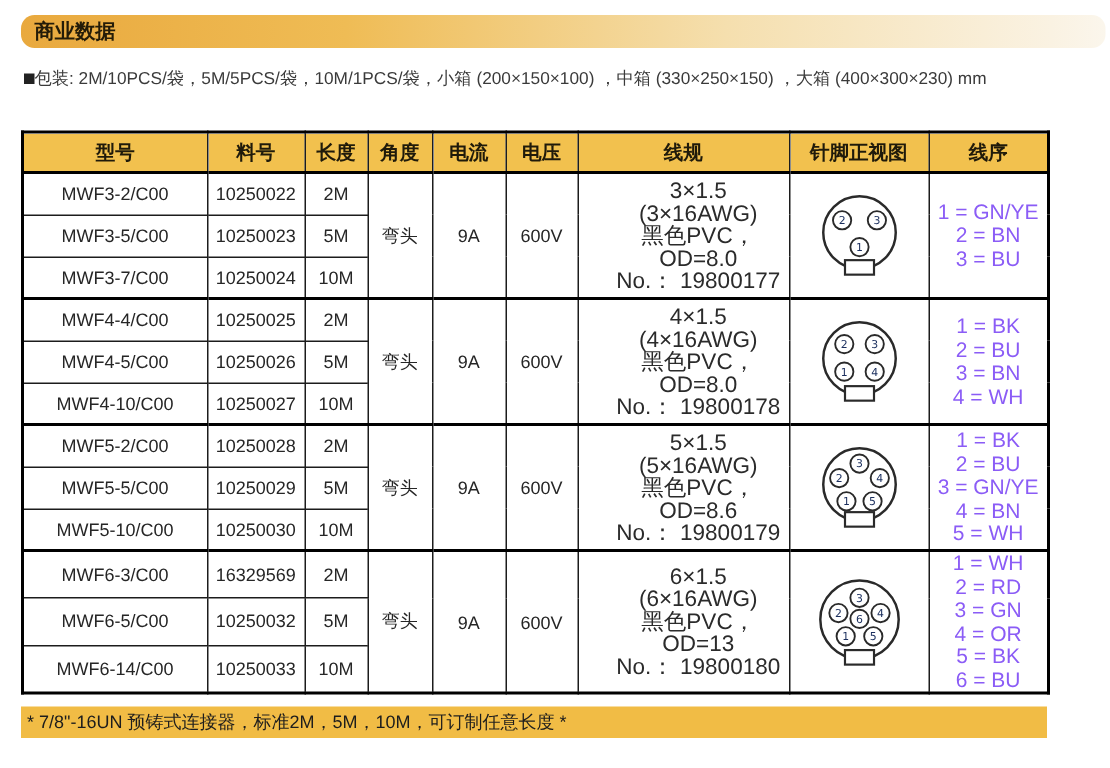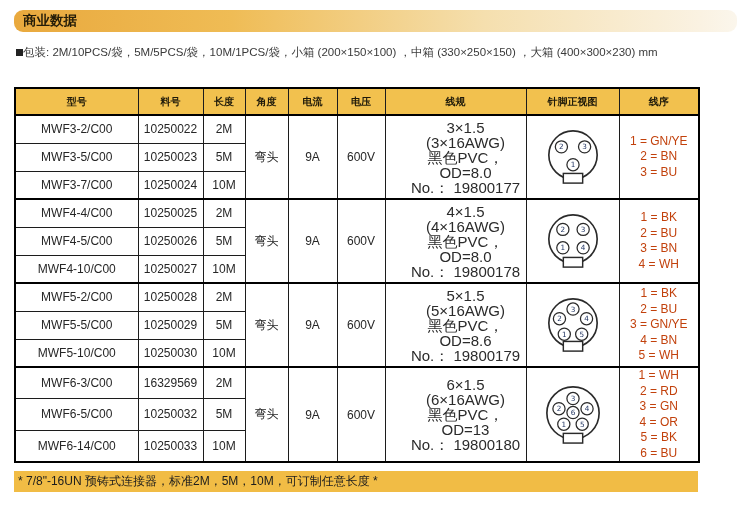--- a/index.html
+++ b/index.html
@@ -34,27 +34,27 @@
   }
   .spec-table th, .spec-table td {
     border: 1px solid #1c1c1c;
     text-align: center; vertical-align: middle;
     font-size: 12px; color: #262626;
     overflow: hidden;
   }
   .spec-table thead th {
     background: #F2C14E;
     height: 27px;
-    font-size: 10px; font-weight: 600; color: #1f1a0a;
+    font-size: 13px; font-weight: 600; color: #1f1a0a;
     border-bottom: 2px solid #000;
   }
   .spec-table tbody tr { height: 28px; }
   .spec-table tr.group-first td { border-top: 2px solid #000; }
   td.spec-cell { font-size: 15px; line-height: 15px; color: #2b2b2b; padding-left: 20px; }
-  td.seq-cell  { font-size: 12px; line-height: 15.5px; color: #c2410c; margin-left: 36px; }
+  td.seq-cell  { font-size: 14px; line-height: 15.5px; color: #8b5cf6; margin-left: 36px; }
   td.pin-cell  { padding: 2px 0; }
   td.pin-cell svg { display: block; margin: 0 auto; }
 
   .footnote-bar {
     margin: 8px 0 0 14px;
     width: 684px; height: 21px;
     line-height: 21px;
     padding-left: 4px;
     background: #F1BC45;
     font-size: 12px; color: #1d1d1d;

